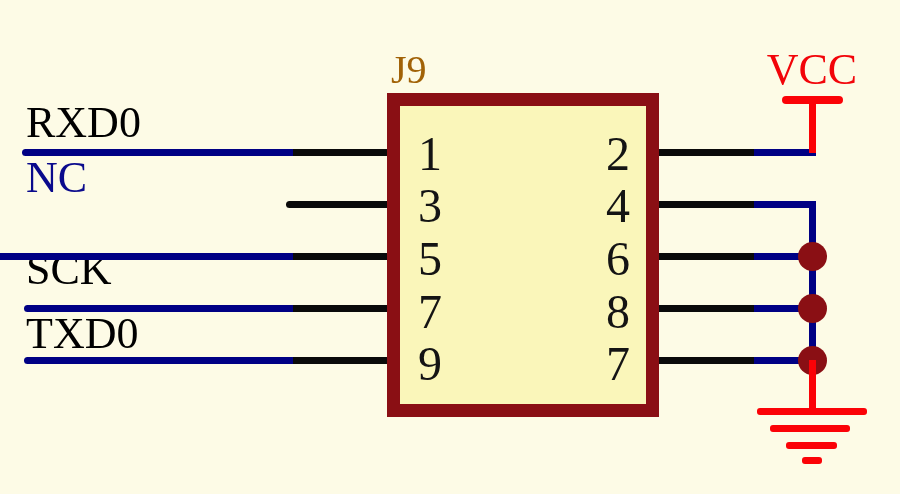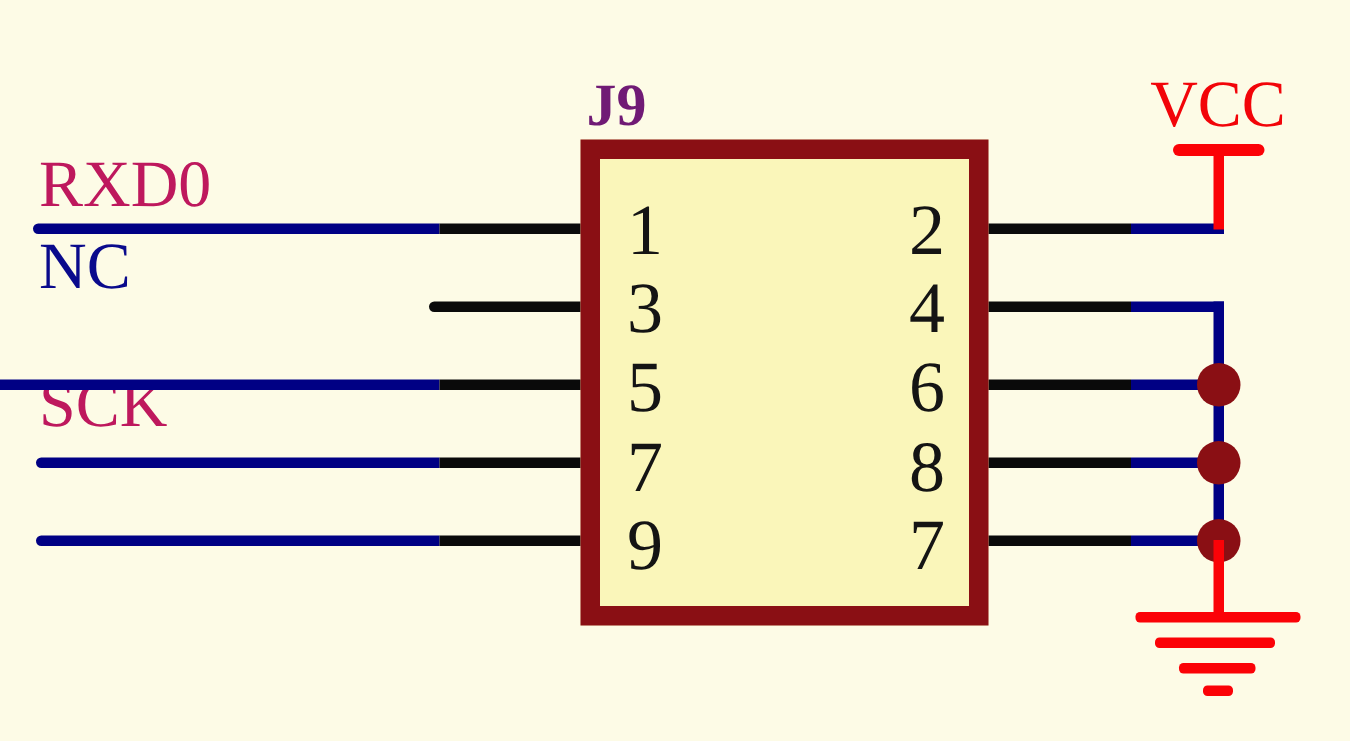--- a/index.html
+++ b/index.html
@@ -30,40 +30,41 @@
     font-size:48px;color:#141414;
   }
   .pin-left{left:418px;width:60px;text-align:left;}
   .pin-right{left:540px;width:90px;text-align:right;}
 
   
   .sig{
     position:absolute;left:26px;font-size:44px;line-height:1;
     white-space:pre;letter-spacing:0px;
   }
-  .red-t{color:#be185d;}
+  .red-t{color:#000000;}
   .navy-t{color:#0A0A8C;}
-  .refdes{position:absolute;left:391px;top:50px;font-size:40px;line-height:1;color:#701a75;font-weight:bold;}
+  .refdes{position:absolute;left:391px;top:50px;font-size:40px;line-height:1;color:#a16207;}
   .partname{position:absolute;left:387px;top:418px;width:272px;text-align:center;font-size:44px;line-height:1;color:#0A0A8C;}
   .vcc-label{position:absolute;left:760px;top:48px;width:104px;text-align:center;font-size:44px;line-height:1;color:#F20409;}
 
   
   .dot{position:absolute;left:798px;width:29px;height:29px;border-radius:50%;background:#8A0F14;}
 
   
   .gbar{position:absolute;height:7px;background:#FB0207;border-radius:3px;}
 </style>
 </head>
 <body>
 
 <div class="canvas">
 
   <div class="sig red-t" style="top:101px;">RXD0</div>
   <div class="sig navy-t" style="top:156px;">NC</div>
   <div class="sig red-t" style="top:248px;">SCK</div>
+  <div class="sig red-t" style="top:312px;">TXD0</div>
 
   <div class="w blue capL" style="left:22px;top:149px;width:271px;"></div>
   <div class="w black capR" style="left:293px;top:149px;width:101px;"></div>
 
   <div class="w black capL capR" style="left:286px;top:201px;width:108px;"></div>
 
   <div class="w blue" style="left:0px;top:253px;width:293px;"></div>
   <div class="w black capR" style="left:293px;top:253px;width:101px;"></div>
 
   <div class="w blue capL" style="left:24px;top:305px;width:269px;"></div>

